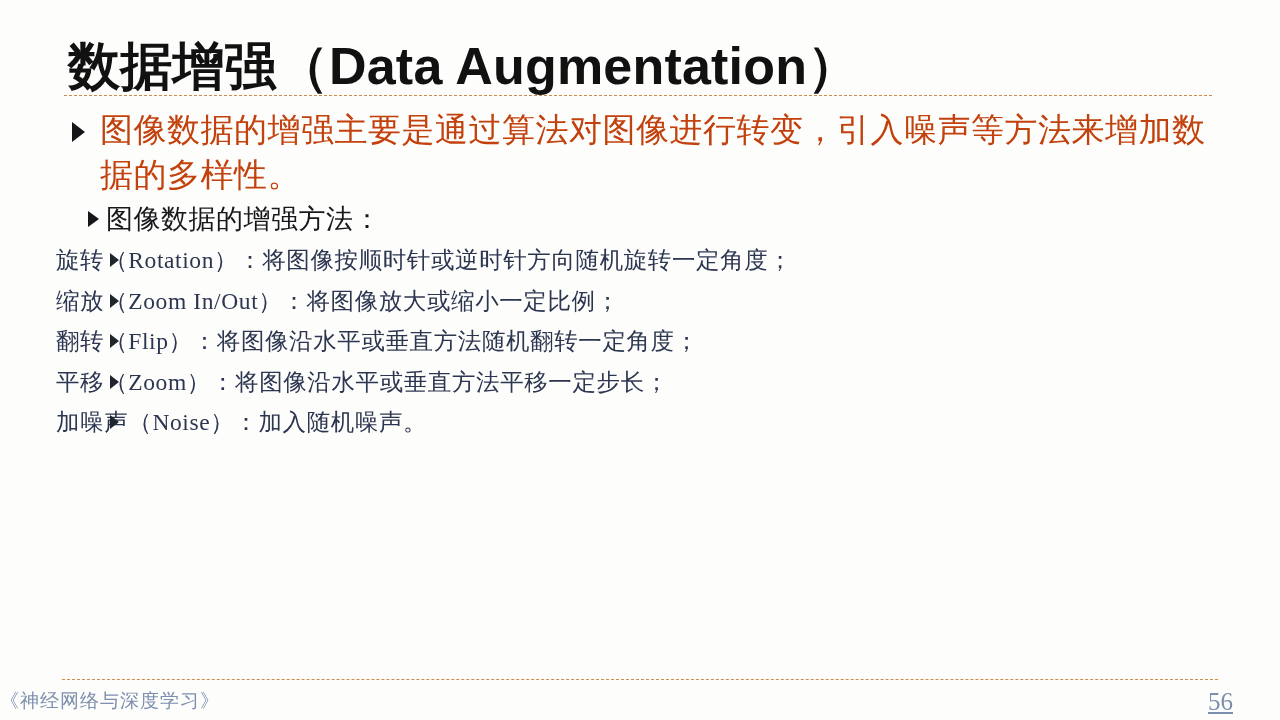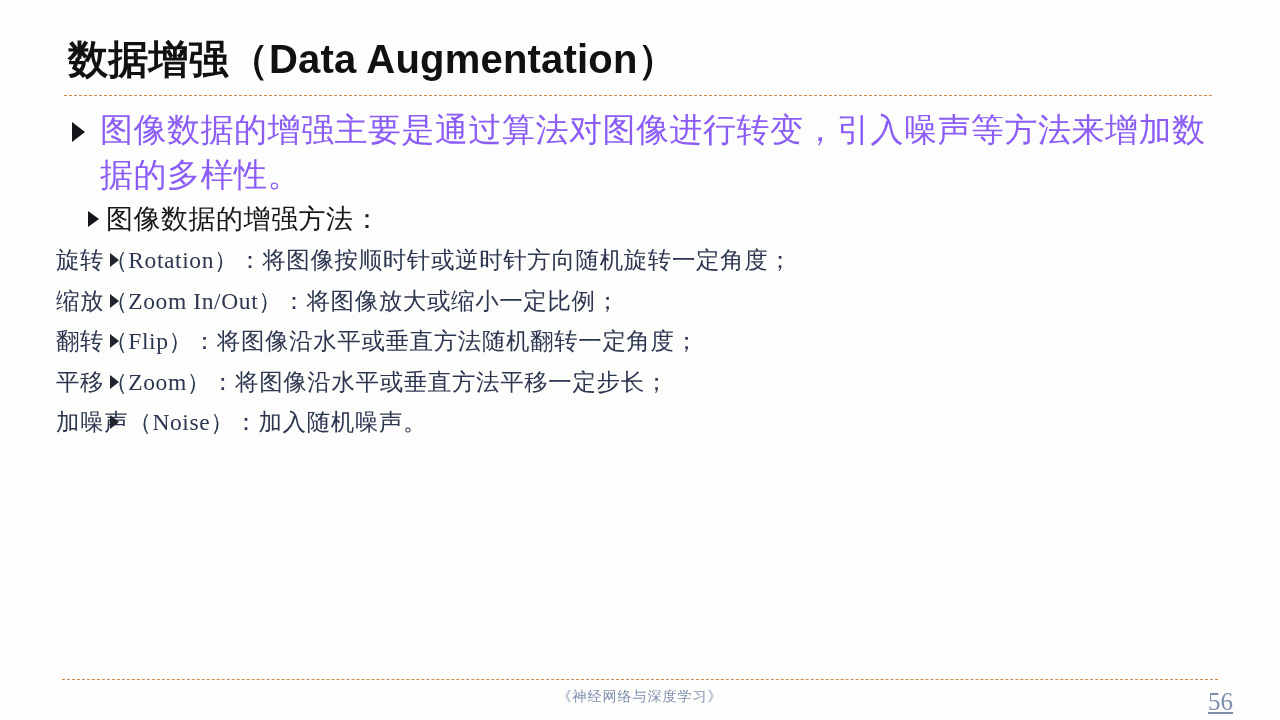--- a/index.html
+++ b/index.html
@@ -21,21 +21,21 @@
     width: 1280px;
     height: 720px;
   }
 
   
   .title {
     position: absolute;
     left: 68px;
     top: 32px;
     font-family: "Liberation Sans", "DejaVu Sans", sans-serif;
-    font-size: 40px;
+    font-size: 52px;
     font-weight: 700;
     color: #111111;
     letter-spacing: 0.2px;
     white-space: nowrap;
   }
 
   
   .rule {
     position: absolute;
     height: 0;
@@ -58,21 +58,21 @@
     position: absolute;
     left: 0;
     top: 108px;
     right: 0;
   }
 
   .lvl1 {
     position: relative;
     padding-left: 100px;
     padding-right: 60px;
-    color: #8b5cf6;
+    color: #c2410c;
     font-size: 33px;
     line-height: 45px;
     font-family: "Liberation Serif", "DejaVu Serif", serif;
     letter-spacing: .5px;
   }
 
   .lvl2 {
     position: relative;
     padding-left: 106px;
     color: #17171c;
@@ -116,22 +116,21 @@
     border-width: 7px 0 7px 9.5px;
     border-left-color: #20242e;
   }
 
   
   .footer-title {
     position: absolute;
     left: 0;
     right: 0;
     top: 688px;
-    text-align: center;
-    font-size: 14px;
+    font-size: 19px;
     color: #7d8fae;
     font-family: "Liberation Serif", "DejaVu Serif", serif;
     letter-spacing: 1px;
   }
   .page-num {
     position: absolute;
     right: 47px;
     top: 688px;
     font-size: 25px;
     color: #7d8fae;

